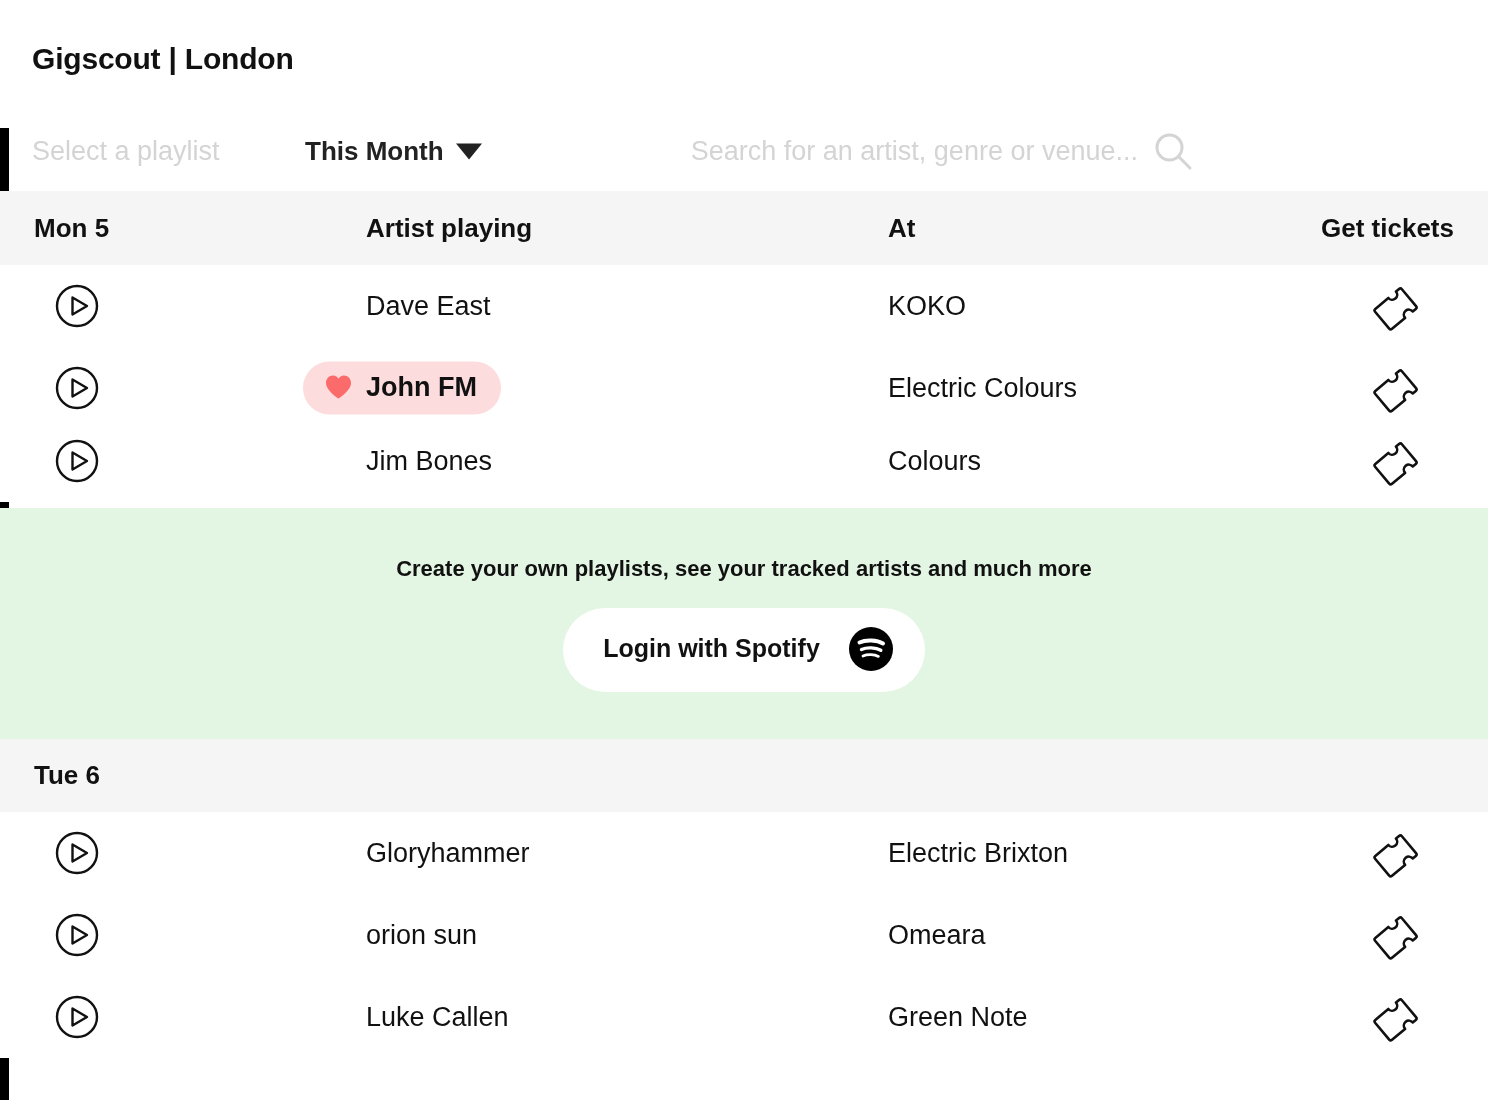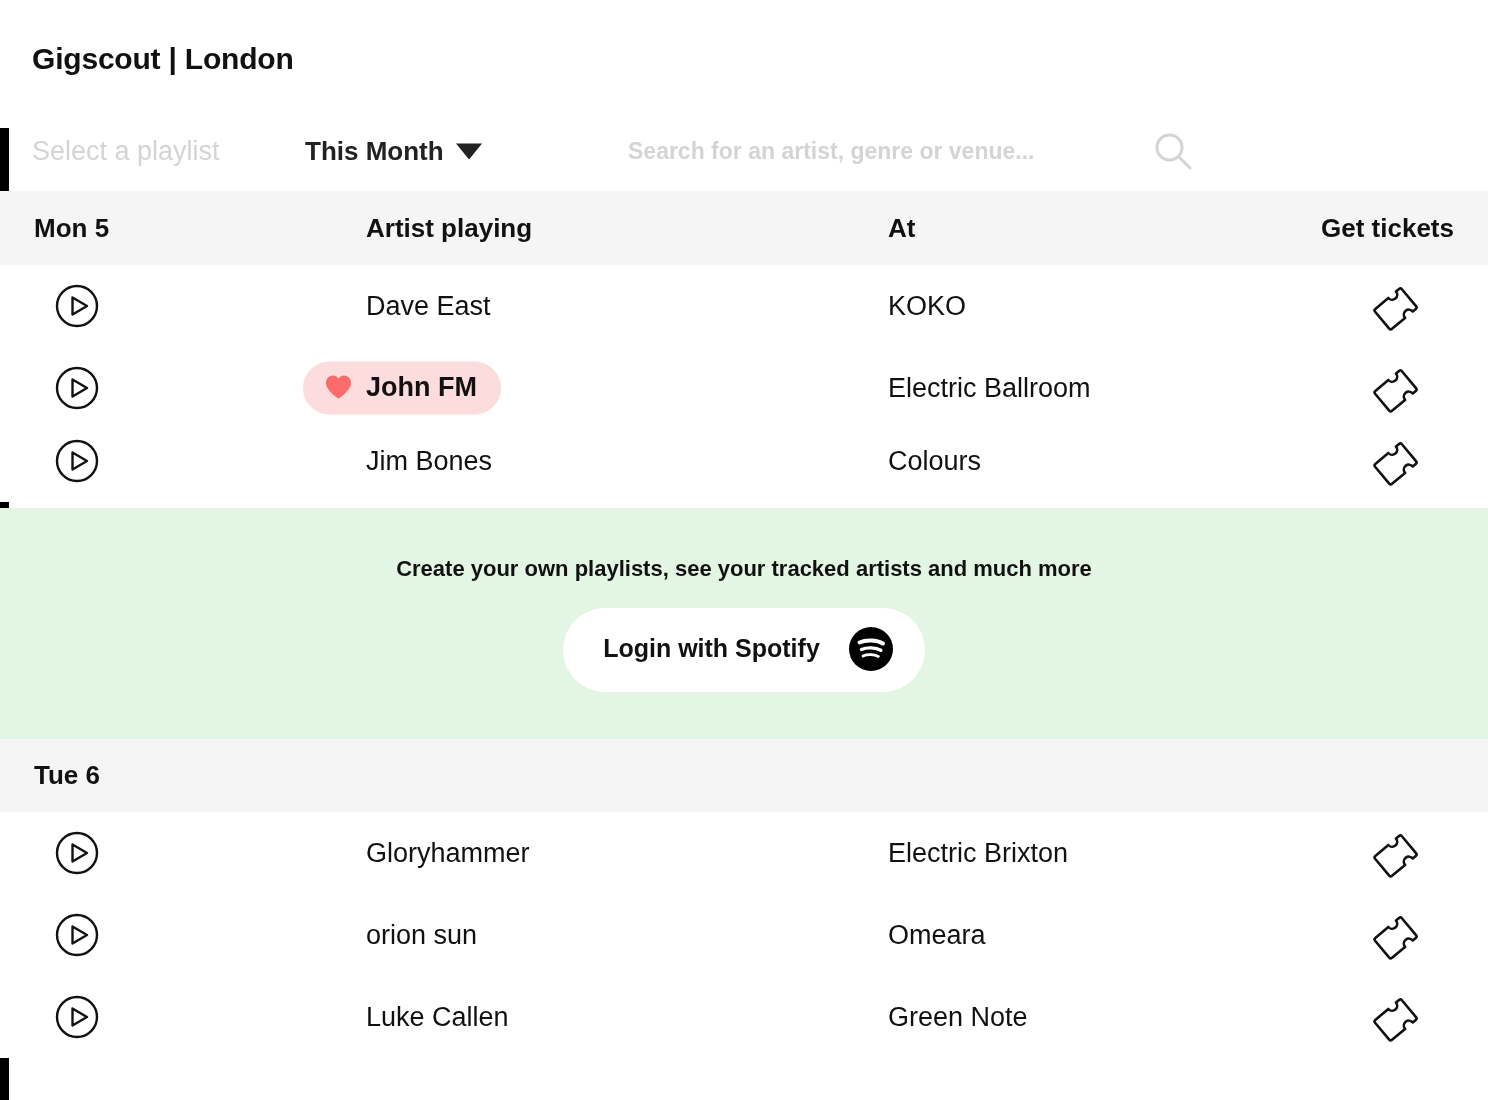--- a/index.html
+++ b/index.html
@@ -85,25 +85,24 @@
     display: flex;
     align-items: center;
     gap: 14px;
   }
 
   .search-input {
     border: none;
     outline: none;
     background: transparent;
     font-family: "Liberation Sans", sans-serif;
-    font-size: 23px;
+    font-size: 27px;
     color: #333333;
-    text-align: left;
+    text-align: right;
     width: 510px;
-    font-weight: bold;
   }
   .search-input::placeholder { color: #d4d4d4; }
 
   .search-icon { width: 42px; height: 42px; display: block; }
 
   
   .rail {
     position: absolute;
     left: 0;
     width: 9px;
@@ -325,21 +324,21 @@
         <circle cx="22" cy="22" r="20" fill="none" stroke="#111" stroke-width="2.4"></circle>
         <path d="M17.5 13.5 L32 22 L17.5 30.5 Z" fill="none" stroke="#111" stroke-width="2.4" stroke-linejoin="round"></path>
       </svg>
     </span>
     <span class="cell-artist tracked">
       <svg class="heart-icon" viewBox="0 0 27 25" aria-hidden="true">
         <path d="M13.5 24 C13.5 24 1 16.2 1 8.4 C1 4.2 4.2 1 8 1 C10.7 1 12.6 2.6 13.5 4.2 C14.4 2.6 16.3 1 19 1 C22.8 1 26 4.2 26 8.4 C26 16.2 13.5 24 13.5 24 Z" fill="#FB6B6B"></path>
       </svg>
       <span>John FM</span>
     </span>
-    <span class="cell-venue">Electric Ballroom</span>
+    <span class="cell-venue">Electric Colours</span>
     <span class="cell-ticket">
       <svg class="ticket-icon" viewBox="0 0 58 50" aria-hidden="true">
         <g transform="rotate(-40 29 25)">
           <path d="M9 12 h17 a5 5 0 0 0 10 0 h4 a2 2 0 0 1 2 2 v22 a2 2 0 0 1 -2 2 h-4 a5 5 0 0 0 -10 0 h-17 a2 2 0 0 1 -2 -2 v-22 a2 2 0 0 1 2 -2 z" fill="none" stroke="#111" stroke-width="2.6" stroke-linejoin="round"></path>
         </g>
       </svg>
     </span>
   </div>
 
   <div class="gig-row" style="top:420px;text-align:right;">

